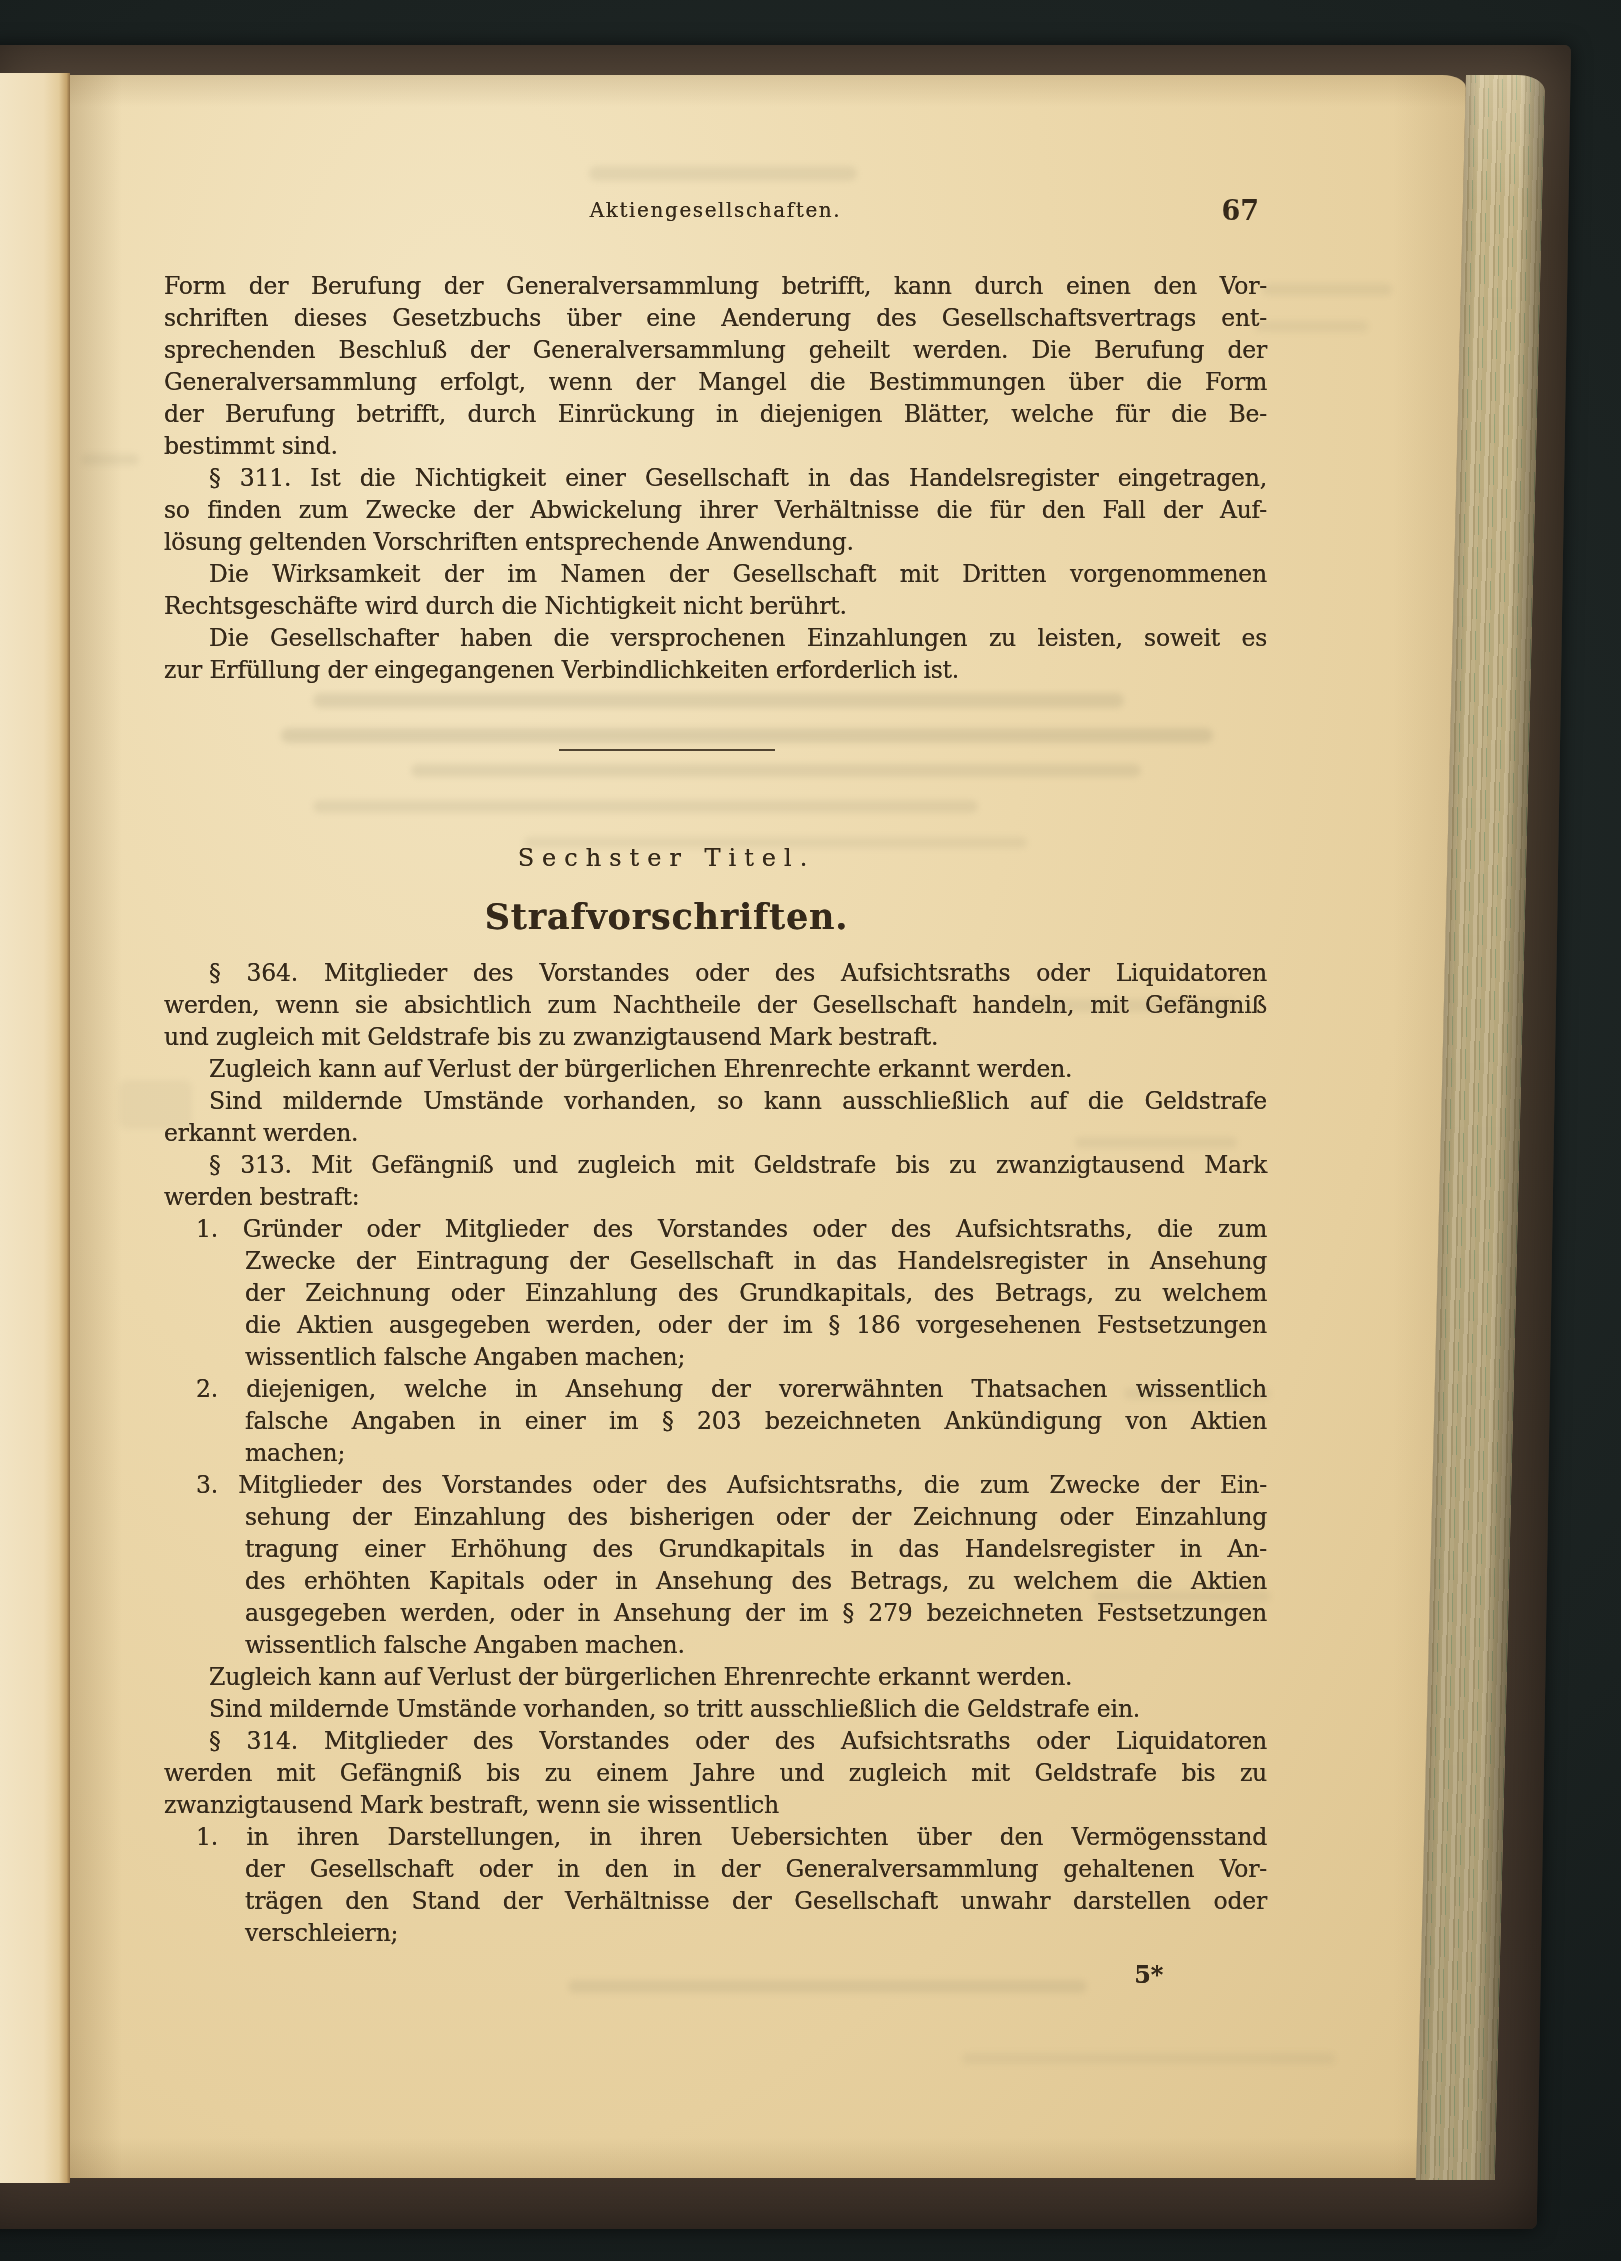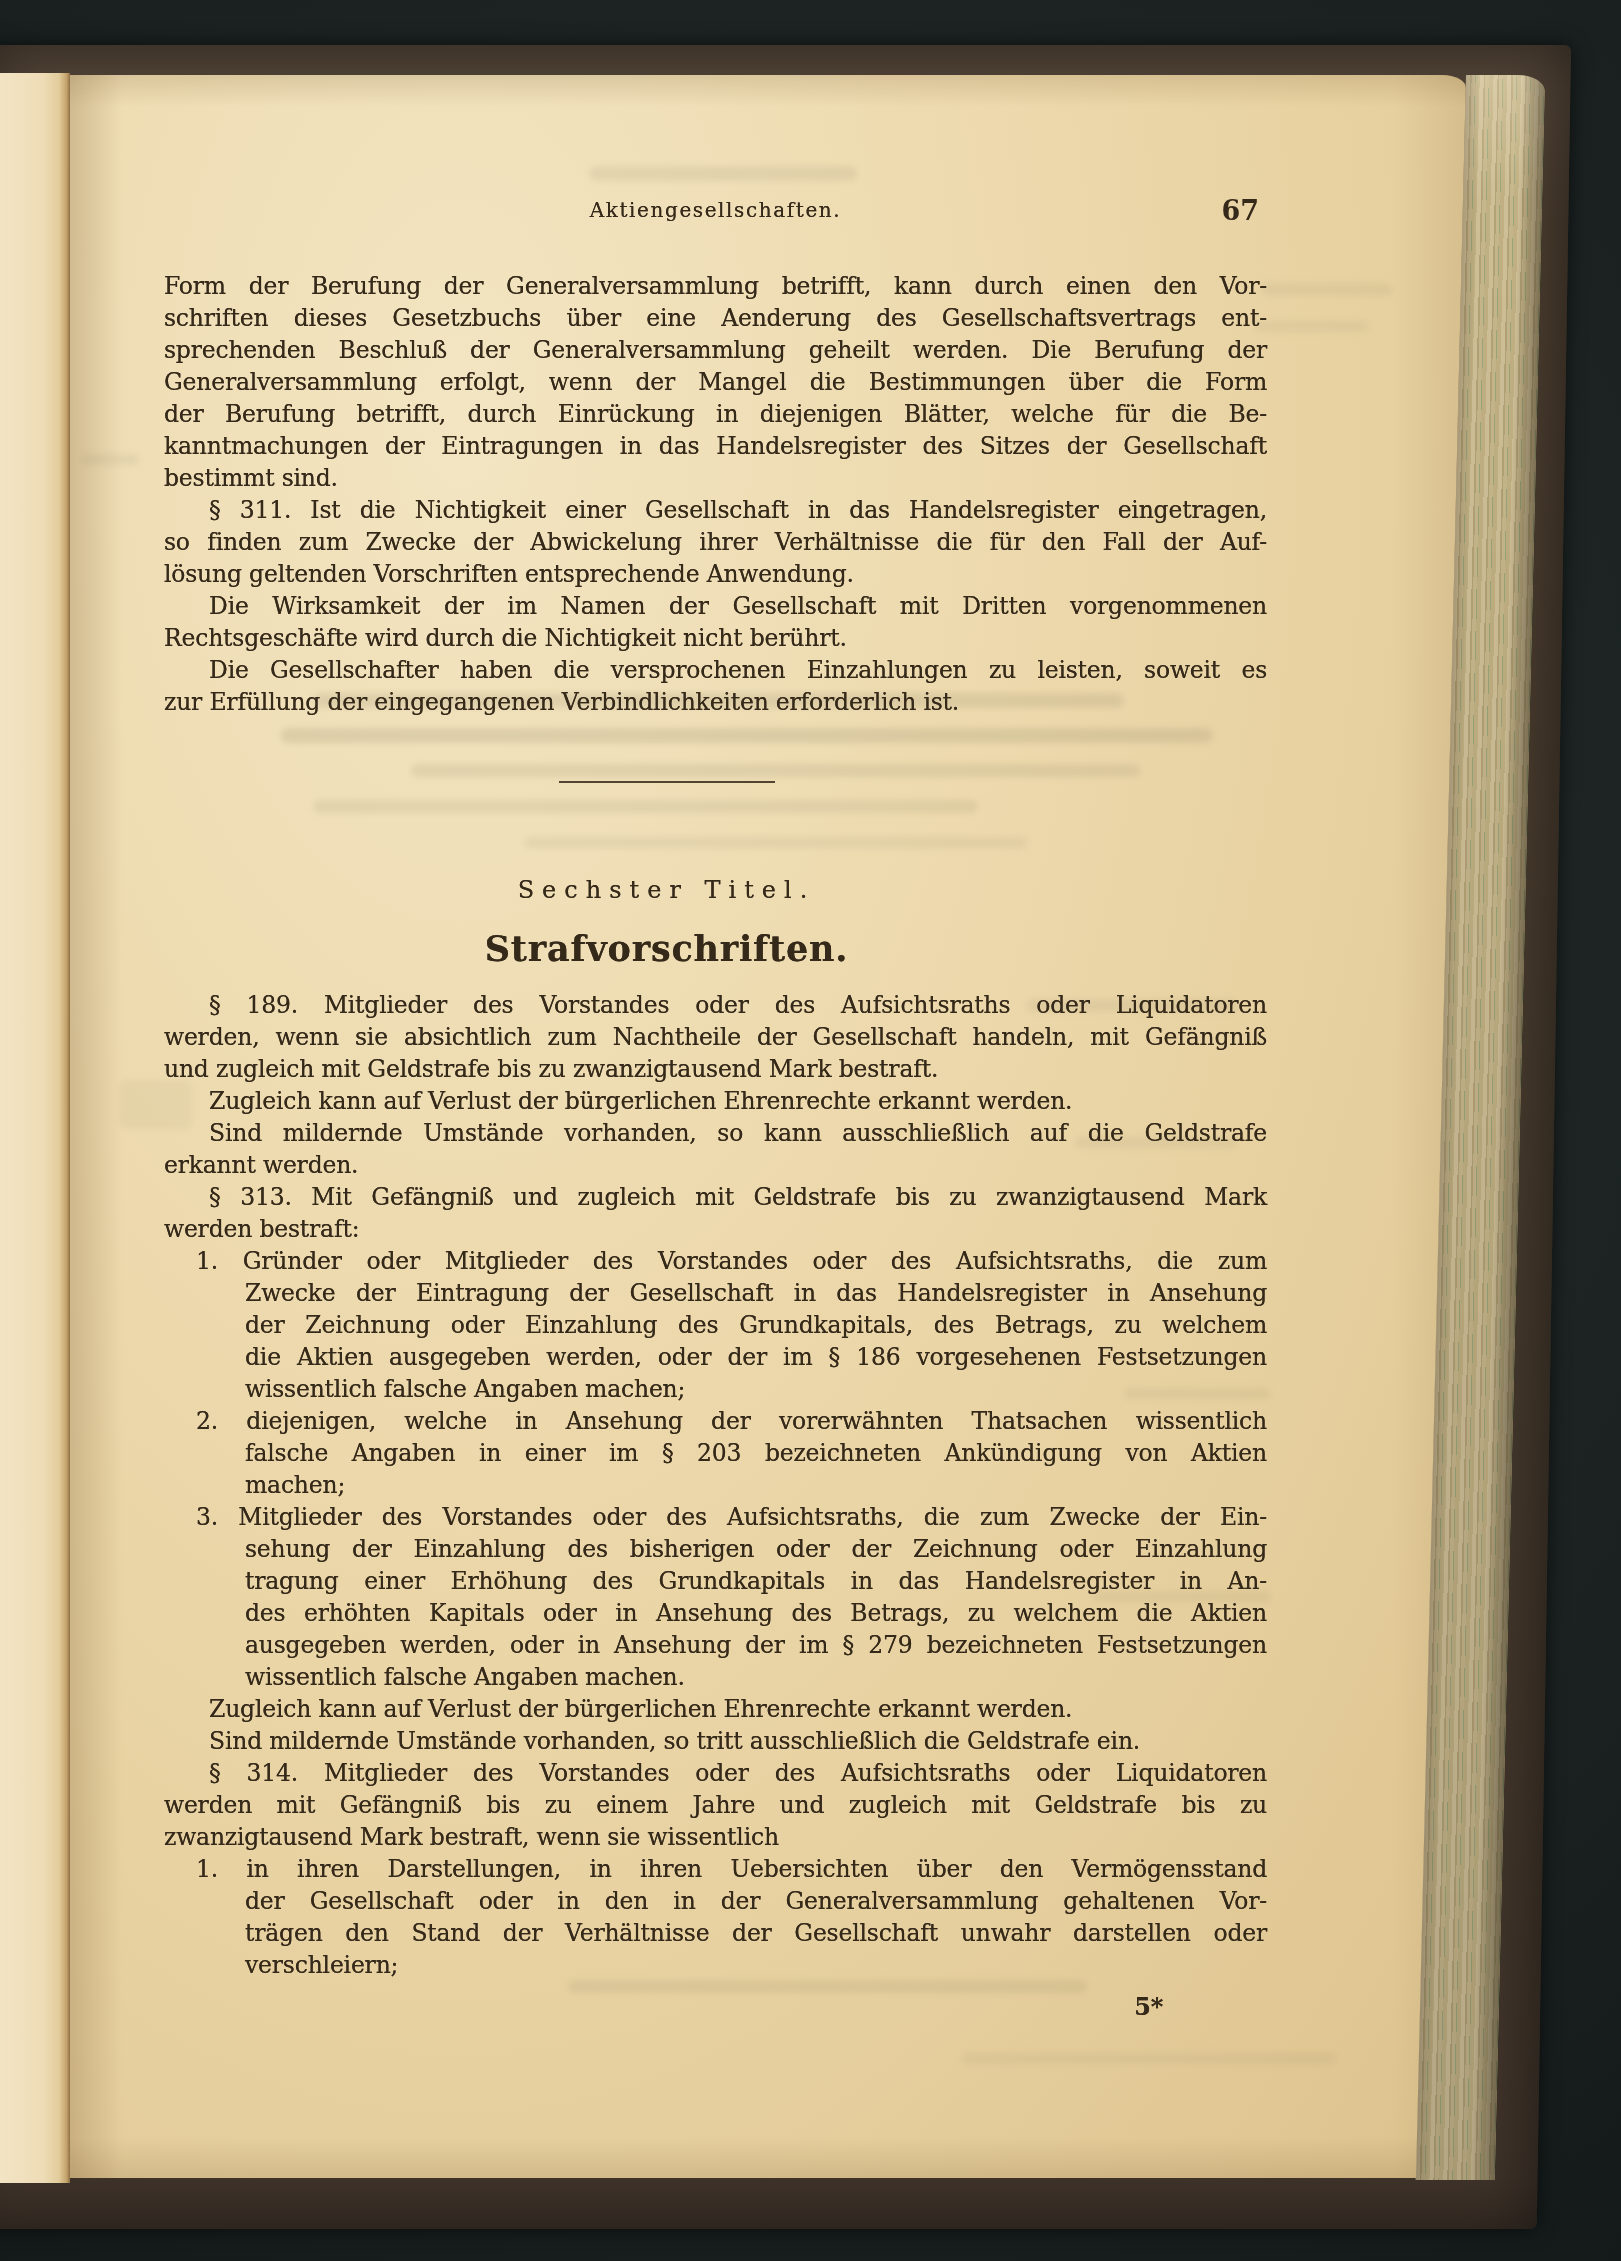--- a/index.html
+++ b/index.html
@@ -90,21 +90,20 @@
       <div class="rh-number">67</div>
     </div>
 
     <div class="body">
       <div class="para">
           <div class="line first">Form der Berufung der Generalversammlung betrifft, kann durch einen den Vor-</div>
           <div class="line">schriften dieses Gesetzbuchs über eine Aenderung des Gesellschaftsvertrags ent-</div>
           <div class="line">sprechenden Beschluß der Generalversammlung geheilt werden. Die Berufung der</div>
           <div class="line">Generalversammlung erfolgt, wenn der Mangel die Bestimmungen über die Form</div>
           <div class="line">der Berufung betrifft, durch Einrückung in diejenigen Blätter, welche für die Be-</div>
-          <div class="line">kanntmachungen der Eintragungen in das Handelsregister des Sitzes der Gesellschaft</div>
           <div class="line">bestimmt sind.</div>
         </div>
       <div class="para indent">
           <div class="line first">§ 311.  Ist die Nichtigkeit einer Gesellschaft in das Handelsregister eingetragen,</div>
           <div class="line">so finden zum Zwecke der Abwickelung ihrer Verhältnisse die für den Fall der Auf-</div>
           <div class="line">lösung geltenden Vorschriften entsprechende Anwendung.</div>
         </div>
       <div class="para indent">
           <div class="line first">Die Wirksamkeit der im Namen der Gesellschaft mit Dritten vorgenommenen</div>
           <div class="line">Rechtsgeschäfte wird durch die Nichtigkeit nicht berührt.</div>
@@ -112,21 +111,21 @@
       <div class="para indent">
           <div class="line first">Die Gesellschafter haben die versprochenen Einzahlungen zu leisten, soweit es</div>
           <div class="line">zur Erfüllung der eingegangenen Verbindlichkeiten erforderlich ist.</div>
         </div>
 
       <div class="divider"></div>
       <div class="titel">Sechster Titel.</div>
       <div class="strafhead">Strafvorschriften.</div>
 
       <div class="para indent p-after-head">
-          <div class="line first">§ 189.  Mitglieder des Vorstandes oder des Aufsichtsraths oder Liquidatoren</div>
+          <div class="line first">§ 364.  Mitglieder des Vorstandes oder des Aufsichtsraths oder Liquidatoren</div>
           <div class="line">werden, wenn sie absichtlich zum Nachtheile der Gesellschaft handeln, mit Gefängniß</div>
           <div class="line">und zugleich mit Geldstrafe bis zu zwanzigtausend Mark bestraft.</div>
         </div>
       <div class="para indent">
           <div class="line first">Zugleich kann auf Verlust der bürgerlichen Ehrenrechte erkannt werden.</div>
         </div>
       <div class="para indent">
           <div class="line first">Sind mildernde Umstände vorhanden, so kann ausschließlich auf die Geldstrafe</div>
           <div class="line">erkannt werden.</div>
         </div>

